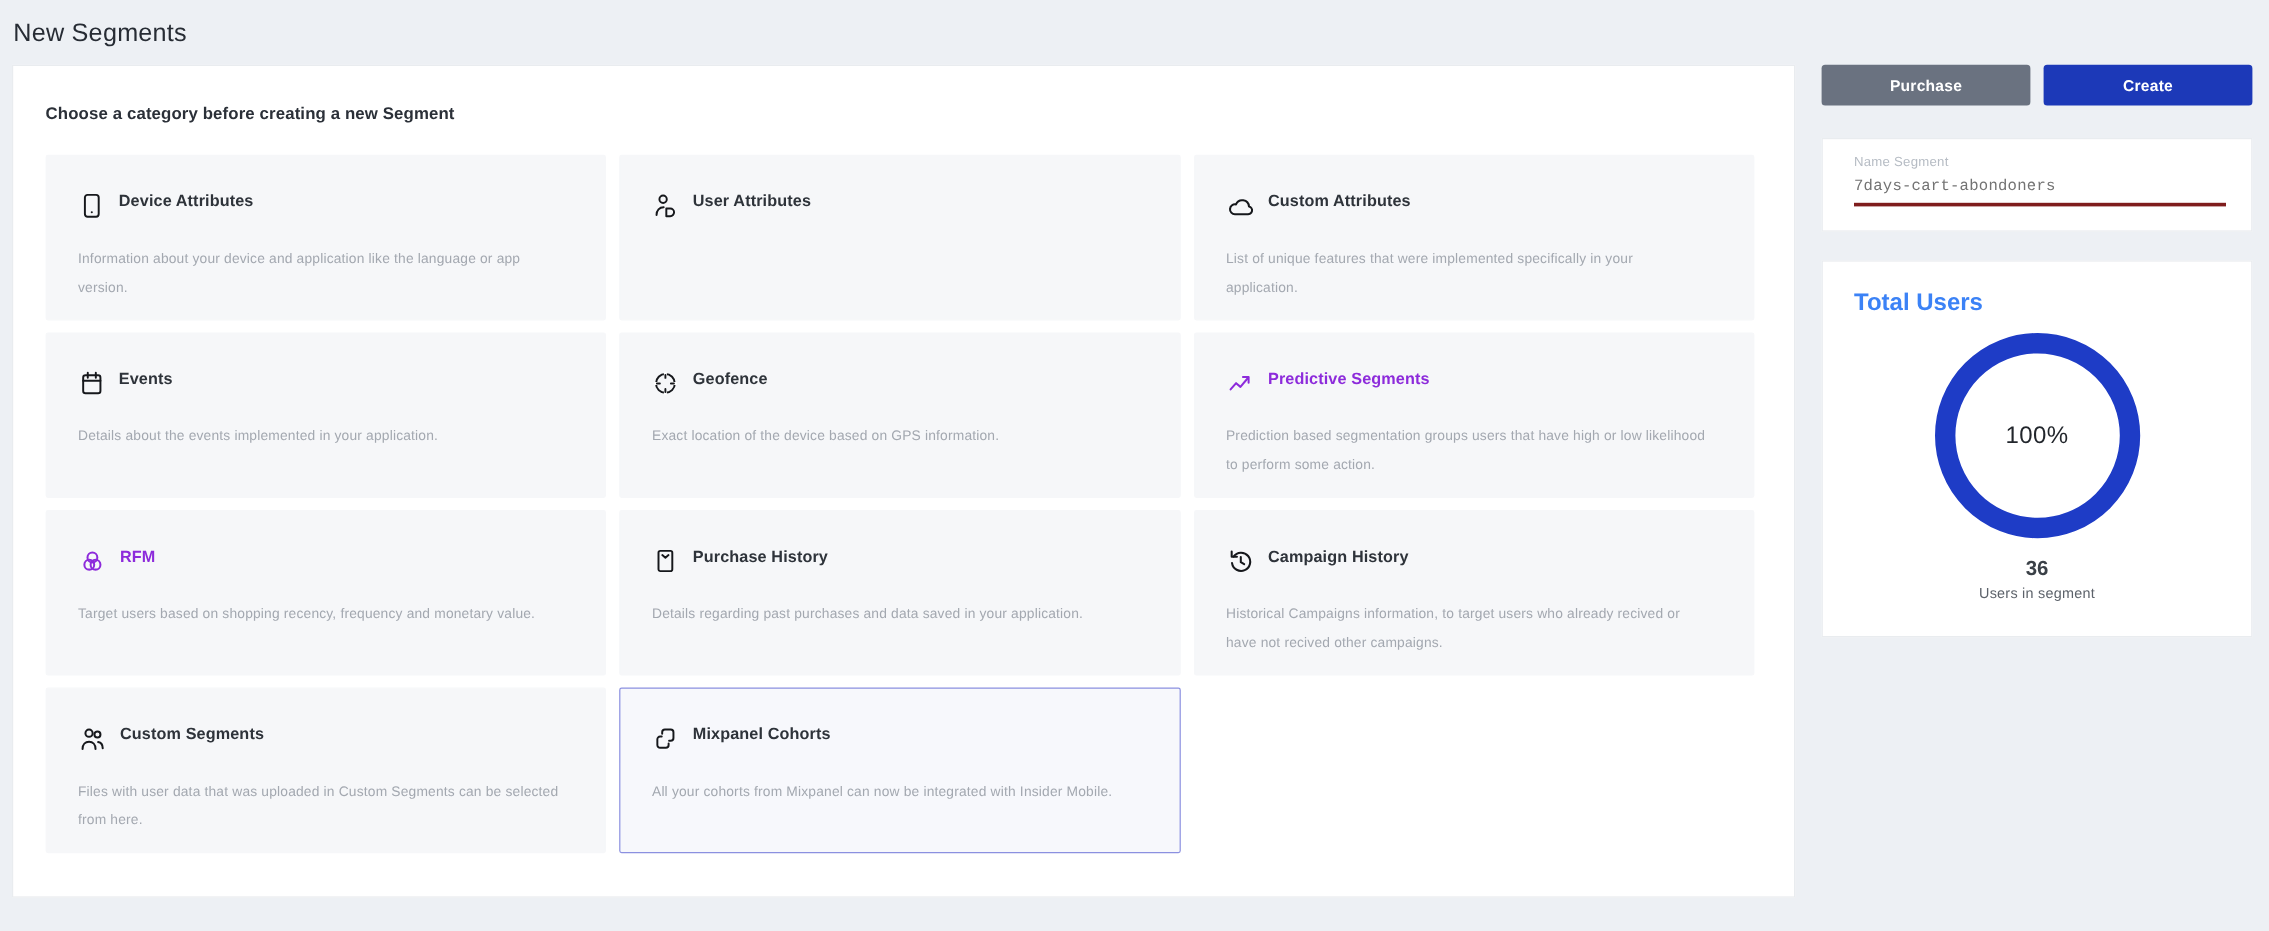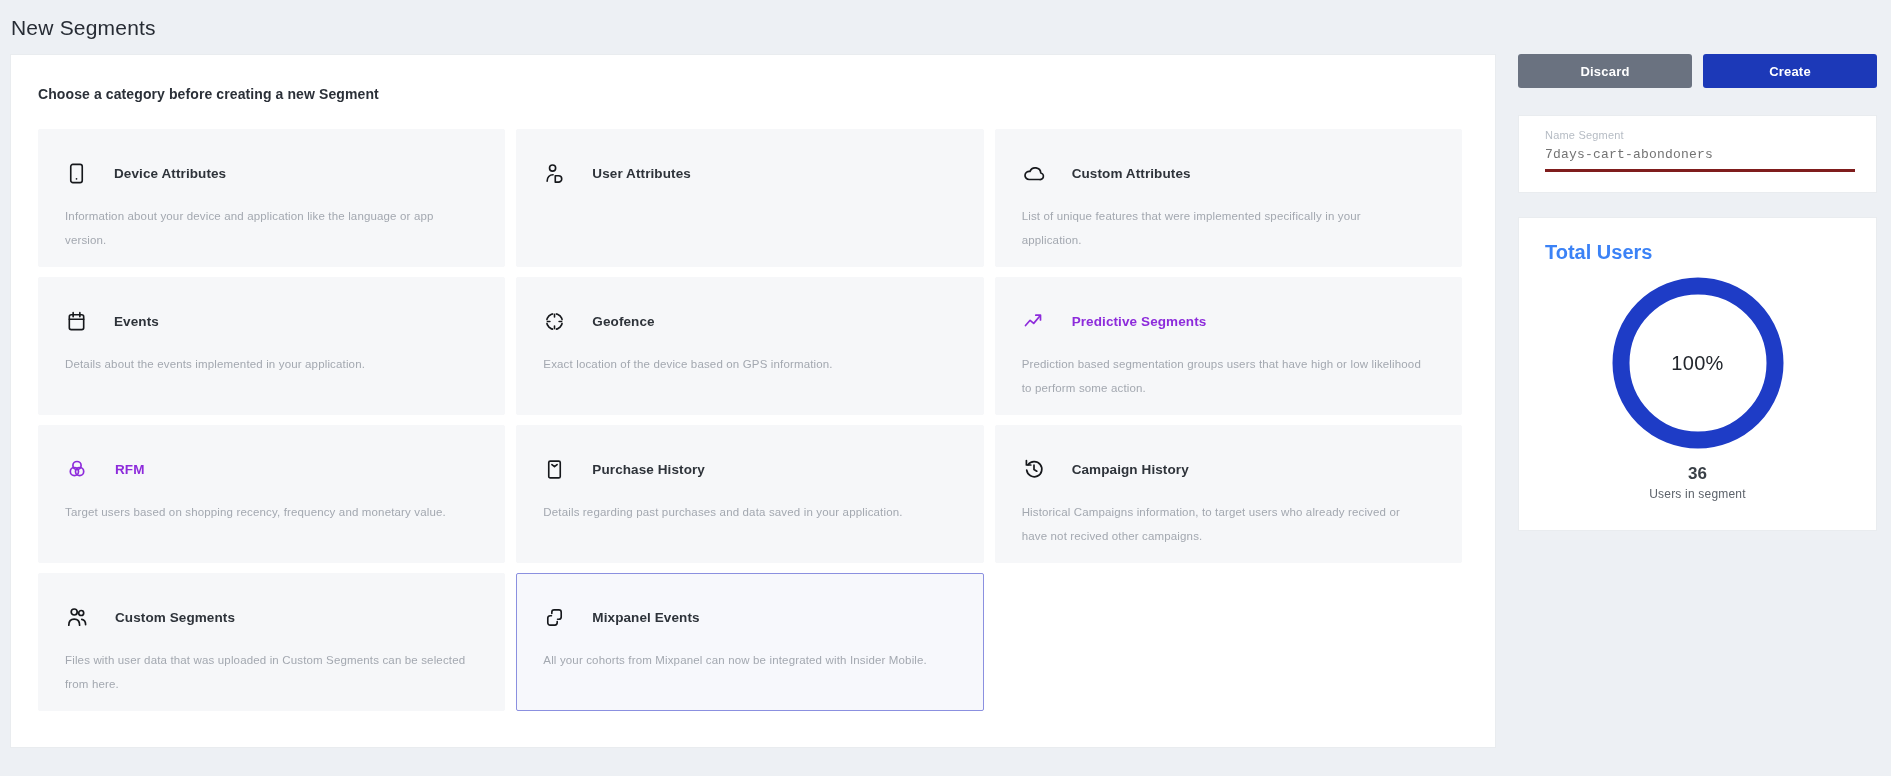--- a/index.html
+++ b/index.html
@@ -27,21 +27,21 @@
   .cat-grid {
     position:absolute; left:27px; top:74px; width:1424px;
     display:grid; grid-template-columns:repeat(3,1fr);
     grid-auto-rows:138px; gap:10px 11px;
   }
   .cat-card {
     background:#f6f7f9; border:1px solid #f6f7f9; border-radius:2px;
     padding:30px 26px 0 26px; cursor:pointer; position:relative;
   }
   .cat-card.selected { border:1px solid #8b90e0; background:#f7f8fc; }
-  .cat-head { display:flex; align-items:center; gap:26px; height:26px; }
+  .cat-head { display:flex; align-items:flex-start; gap:11px; height:26px; }
   .cat-head svg { display:block; }
   .cat-icon { color:#16181c; flex:0 0 auto; line-height:0; }
   .cat-card.accent .cat-icon { color:#8d2bdb; }
   .cat-title { font-size:13.5px; font-weight:700; color:#2e333a; letter-spacing:.1px; }
   .cat-card.accent .cat-title { color:#8d2bdb; }
   .cat-desc {
     margin-top:19px; font-size:11.5px; color:#a3a8b0;
     line-height:2.05; letter-spacing:.15px; max-width:402px;
   }
   .cat-desc .note { display:block; font-weight:700; color:#7e848d; }
@@ -208,30 +208,30 @@
         <div class="cat-desc"><span>Files with user data that was uploaded in Custom Segments can be selected from here.</span></div>
       </div>
       <div class="cat-card selected">
         <div class="cat-head">
           <span class="cat-icon">
             <svg width="23" height="23" viewBox="0 0 24 24" fill="none" stroke="currentColor" stroke-width="1.7" stroke-linecap="round" stroke-linejoin="round">
               <path d="M9.2 7.8V6.4A2.4 2.4 0 0 1 11.6 4h5A2.4 2.4 0 0 1 19 6.4v5a2.4 2.4 0 0 1-2.4 2.4h-1.4"></path>
               <path d="M14.8 16.2v1.4a2.4 2.4 0 0 1-2.4 2.4h-5A2.4 2.4 0 0 1 5 17.6v-5a2.4 2.4 0 0 1 2.4-2.4h1.4"></path>
             </svg>
           </span>
-          <span class="cat-title">Mixpanel Events</span>
+          <span class="cat-title">Mixpanel Cohorts</span>
         </div>
         <div class="cat-desc"><span>All your cohorts from Mixpanel can now be integrated with Insider Mobile.</span></div>
       </div>
     </div>
 </div>
 
 <div class="sidebar">
   <div class="btn-row">
-    <button class="btn btn-discard">Discard</button>
+    <button class="btn btn-discard">Purchase</button>
     <button class="btn btn-create">Create</button>
   </div>
 
   <div class="side-card name-card">
     <div class="name-label">Name Segment</div>
     <input class="name-input" type="text" value="7days-cart-abondoners" style="">
   </div>
 
   <div class="side-card total-card">
     <div class="total-heading">Total Users</div>

